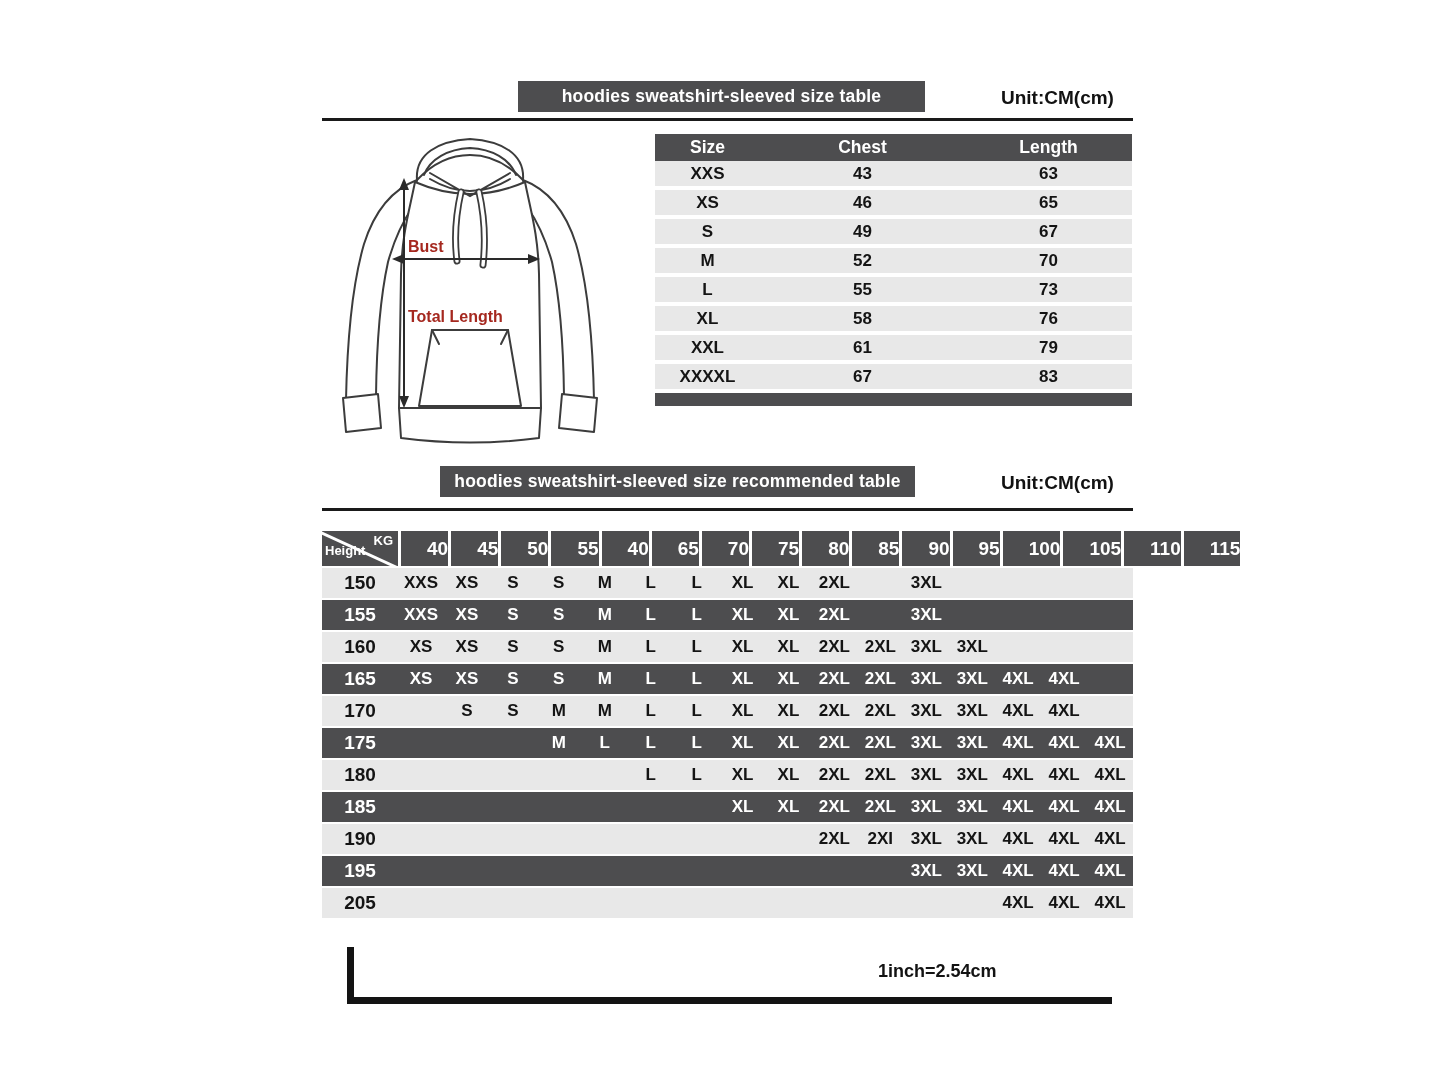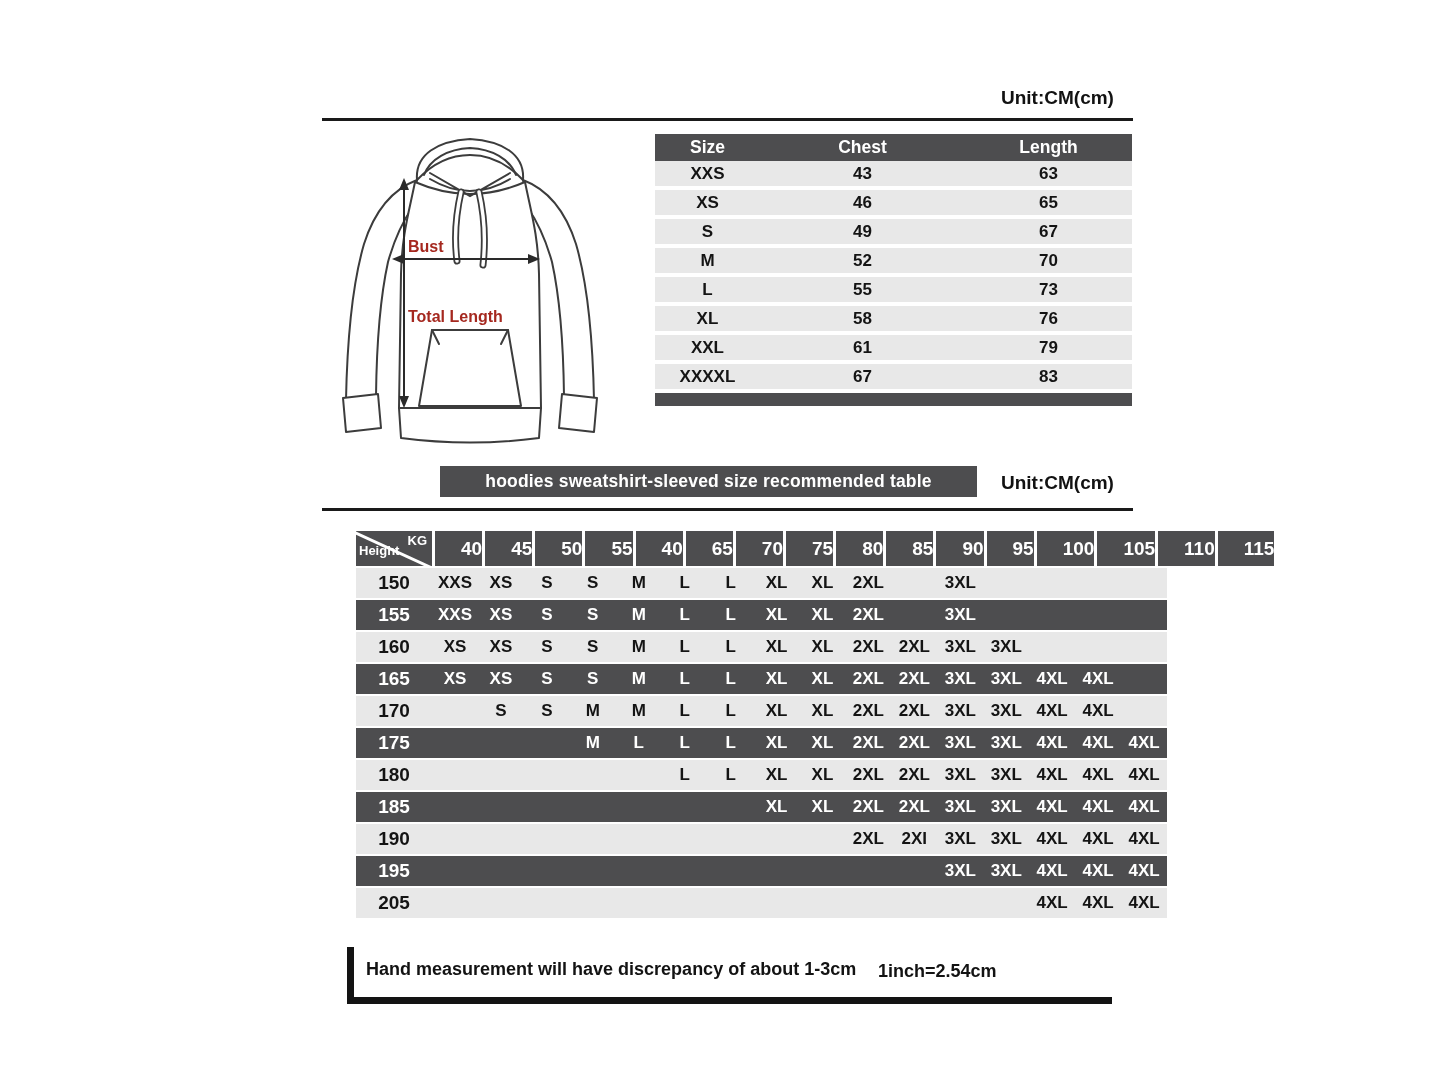--- a/index.html
+++ b/index.html
@@ -4,21 +4,21 @@
 <style>
   * { margin:0; padding:0; box-sizing:border-box; }
   html,body { background:#ffffff; }
   body { font-family:"Liberation Sans", sans-serif; }
   .canvas { position:relative; width:1445px; height:1071px; background:#fff; overflow:hidden; }
 
   
   .hdr-bar { position:absolute; background:#4d4d4f; color:#fff; font-weight:bold;
              display:flex; align-items:center; justify-content:center; font-size:17.5px; letter-spacing:.2px; }
   .hdr1 { left:518px; top:81px; width:407px; height:31px; }
-  .hdr2 { left:440px; top:466px; width:537px; height:31px; }
+  .hdr2 { left:440px; top:466px; width:475px; height:31px; }
   .unit { position:absolute; font-size:19px; font-weight:bold; color:#121212; }
   .unit1 { left:1001px; top:87px; }
   .unit2 { left:1001px; top:472px; }
   .rule { position:absolute; background:#1a1a1a; height:3px; width:811px; left:322px; }
   .rule1 { top:118px; }
   .rule2 { top:508px; }
 
   
   .hoodie { position:absolute; left:320px; top:132px; width:305px; height:328px; }
   .ln { fill:#ffffff; stroke:#3c3c3c; stroke-width:2; stroke-linejoin:round; }
@@ -31,21 +31,21 @@
   .size-table { position:absolute; left:655px; top:134px; width:477px; }
   .st-header { height:27px; background:#4d4d4f; color:#fff; display:grid;
                grid-template-columns:22% 43% 35%; align-items:center; text-align:center;
                font-weight:bold; font-size:17.5px; }
   .st-row { height:25px; background:#e8e8e8; display:grid; grid-template-columns:22% 43% 35%;
             align-items:center; text-align:center; font-weight:bold; font-size:17px;
             color:#141414; margin-bottom:4px; }
   .st-footerbar { height:13px; background:#4d4d4f; margin-top:2px; }
 
   
-  .matrix { position:absolute; left:322px; top:531px; width:811px;margin-left:34px; }
+  .matrix { position:absolute; left:322px; top:531px; width:811px; }
   .mx-header { display:grid; grid-template-columns:76px repeat(16,1fr); column-gap:3px; height:35px; }
   .mx-corner { position:relative; background:#4d4d4f; color:#fff; overflow:hidden; }
   .mx-corner .diag { position:absolute; left:-3px; top:-1px; width:86px; height:3px; background:#fff;
                      transform-origin:0 0; transform:rotate(24.7deg); }
   .mx-corner .kg { position:absolute; right:5px; top:2px; font-size:13px; font-weight:bold; }
   .mx-corner .hgt { position:absolute; left:3px; bottom:8px; font-size:13px; font-weight:bold; }
   .mx-wcell { background:#4d4d4f; color:#fff; display:flex; align-items:center; justify-content:center;
               font-weight:bold; font-size:19px;padding-left:26px; }
   .mx-row { display:grid; grid-template-columns:76px repeat(16,1fr); height:30px; margin-top:2px;
             align-items:center; text-align:center; font-weight:bold; font-size:17px; }
@@ -57,20 +57,23 @@
   .fn-vbar  { position:absolute; left:347px; top:947px; width:7px; height:57px; background:#131313; }
   .fn-hline { position:absolute; left:347px; top:997px; width:765px; height:7px; background:#131313; }
   .fn-text  { position:absolute; left:366px; top:959px; font-size:18px; font-weight:bold; color:#131313; }
   .fn-conv  { position:absolute; left:878px; top:961px; font-size:18px; font-weight:bold; color:#131313; }
 </style>
 </head>
 <body>
 
 <div class="canvas">
 
+  <div class="hdr-bar hdr1">
+    <span>hoodies sweatshirt-sleeved size  table</span>
+  </div>
   <div class="unit unit1">Unit:CM(cm)</div>
   <div class="rule rule1"></div>
 
   <svg class="hoodie" viewBox="0 0 305 328">
 
     <path class="ln" d="M97,48 Q60,62 44,112 Q28,167 26,268 L56,264 Q57,180 68,130 Q77,98 92,76 Z"></path>
     <path class="ln" d="M203,48 Q240,62 256,112 Q272,167 274,268 L244,264 Q243,180 232,130 Q223,98 208,76 Z"></path>
     <path class="ln" d="M23,266 L58,262 L61,296 L26,300 Z"></path>
     <path class="ln" d="M242,262 L277,266 L274,300 L239,296 Z"></path>
 
@@ -391,17 +394,16 @@
           <div></div>
           <div></div>
           <div>4XL</div>
           <div>4XL</div>
           <div>4XL</div>
         </div>
       </div>
   </div>
 
   <div class="fn-vbar"></div>
-  <div class="fn-text">Hand measurement will have discrepancy of about  1-3cm</div>
   <div class="fn-conv">1inch=2.54cm</div>
   <div class="fn-hline"></div>
 
 </div>
 
 </body></html>

